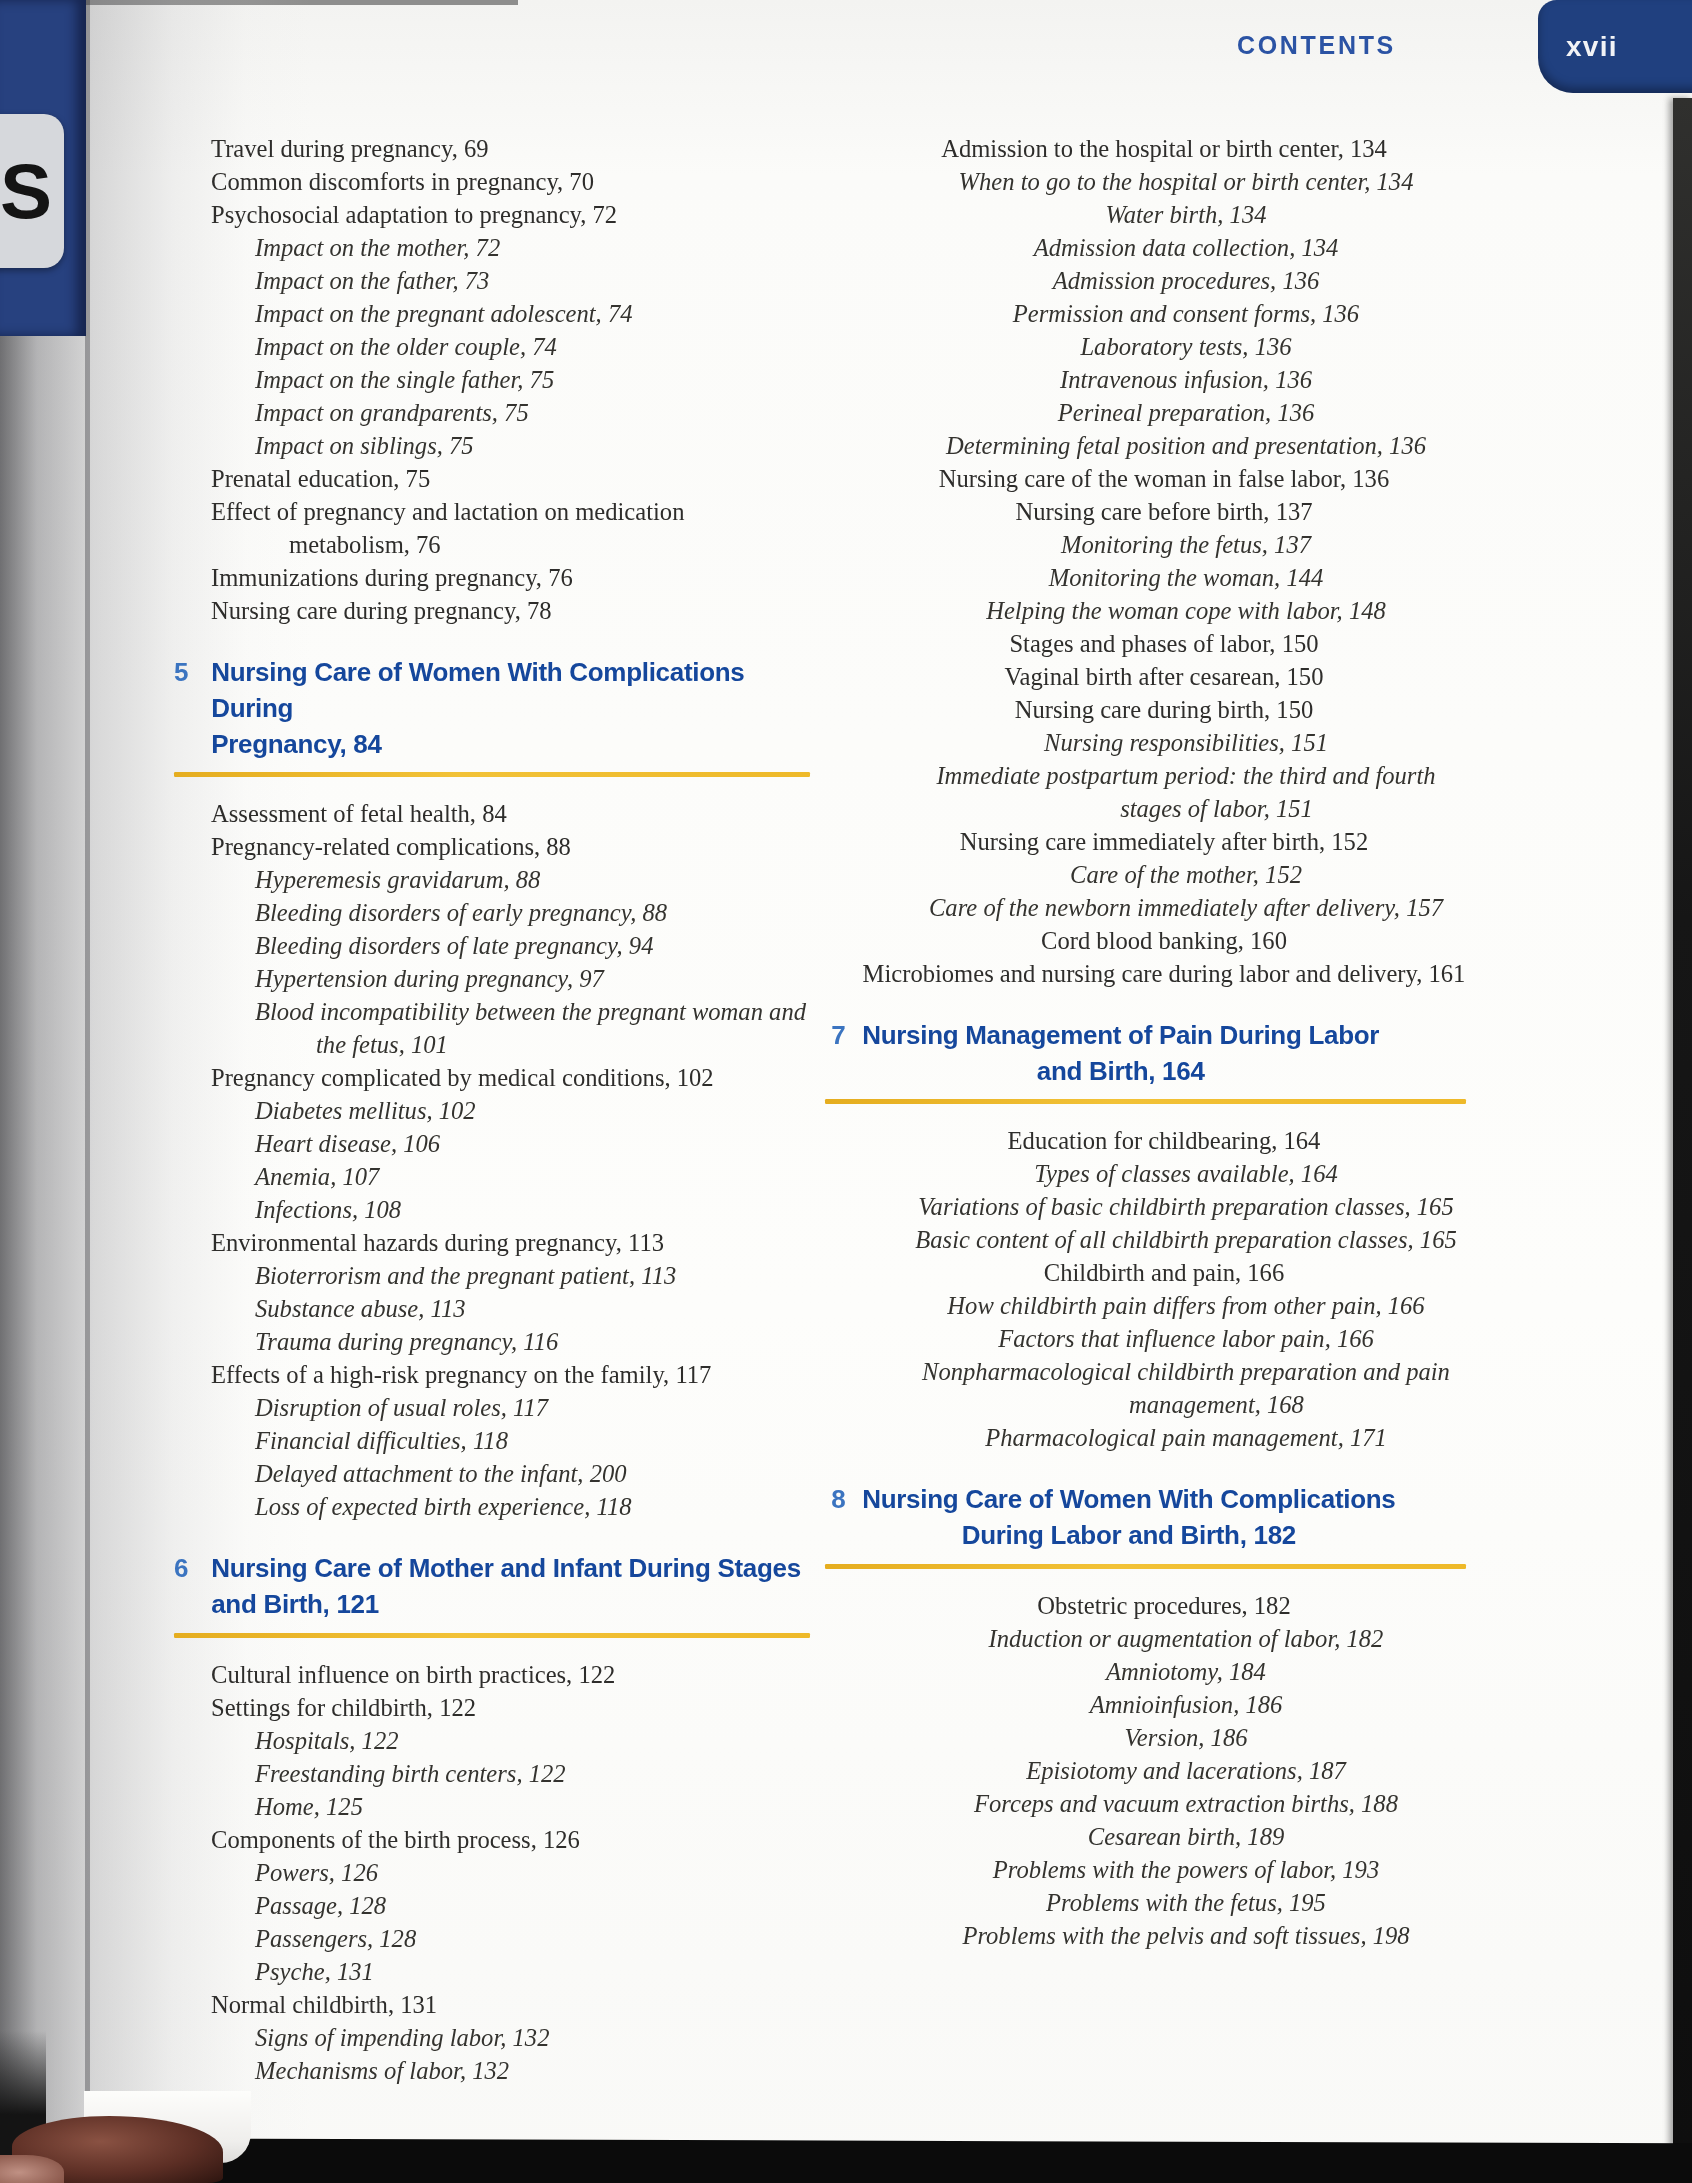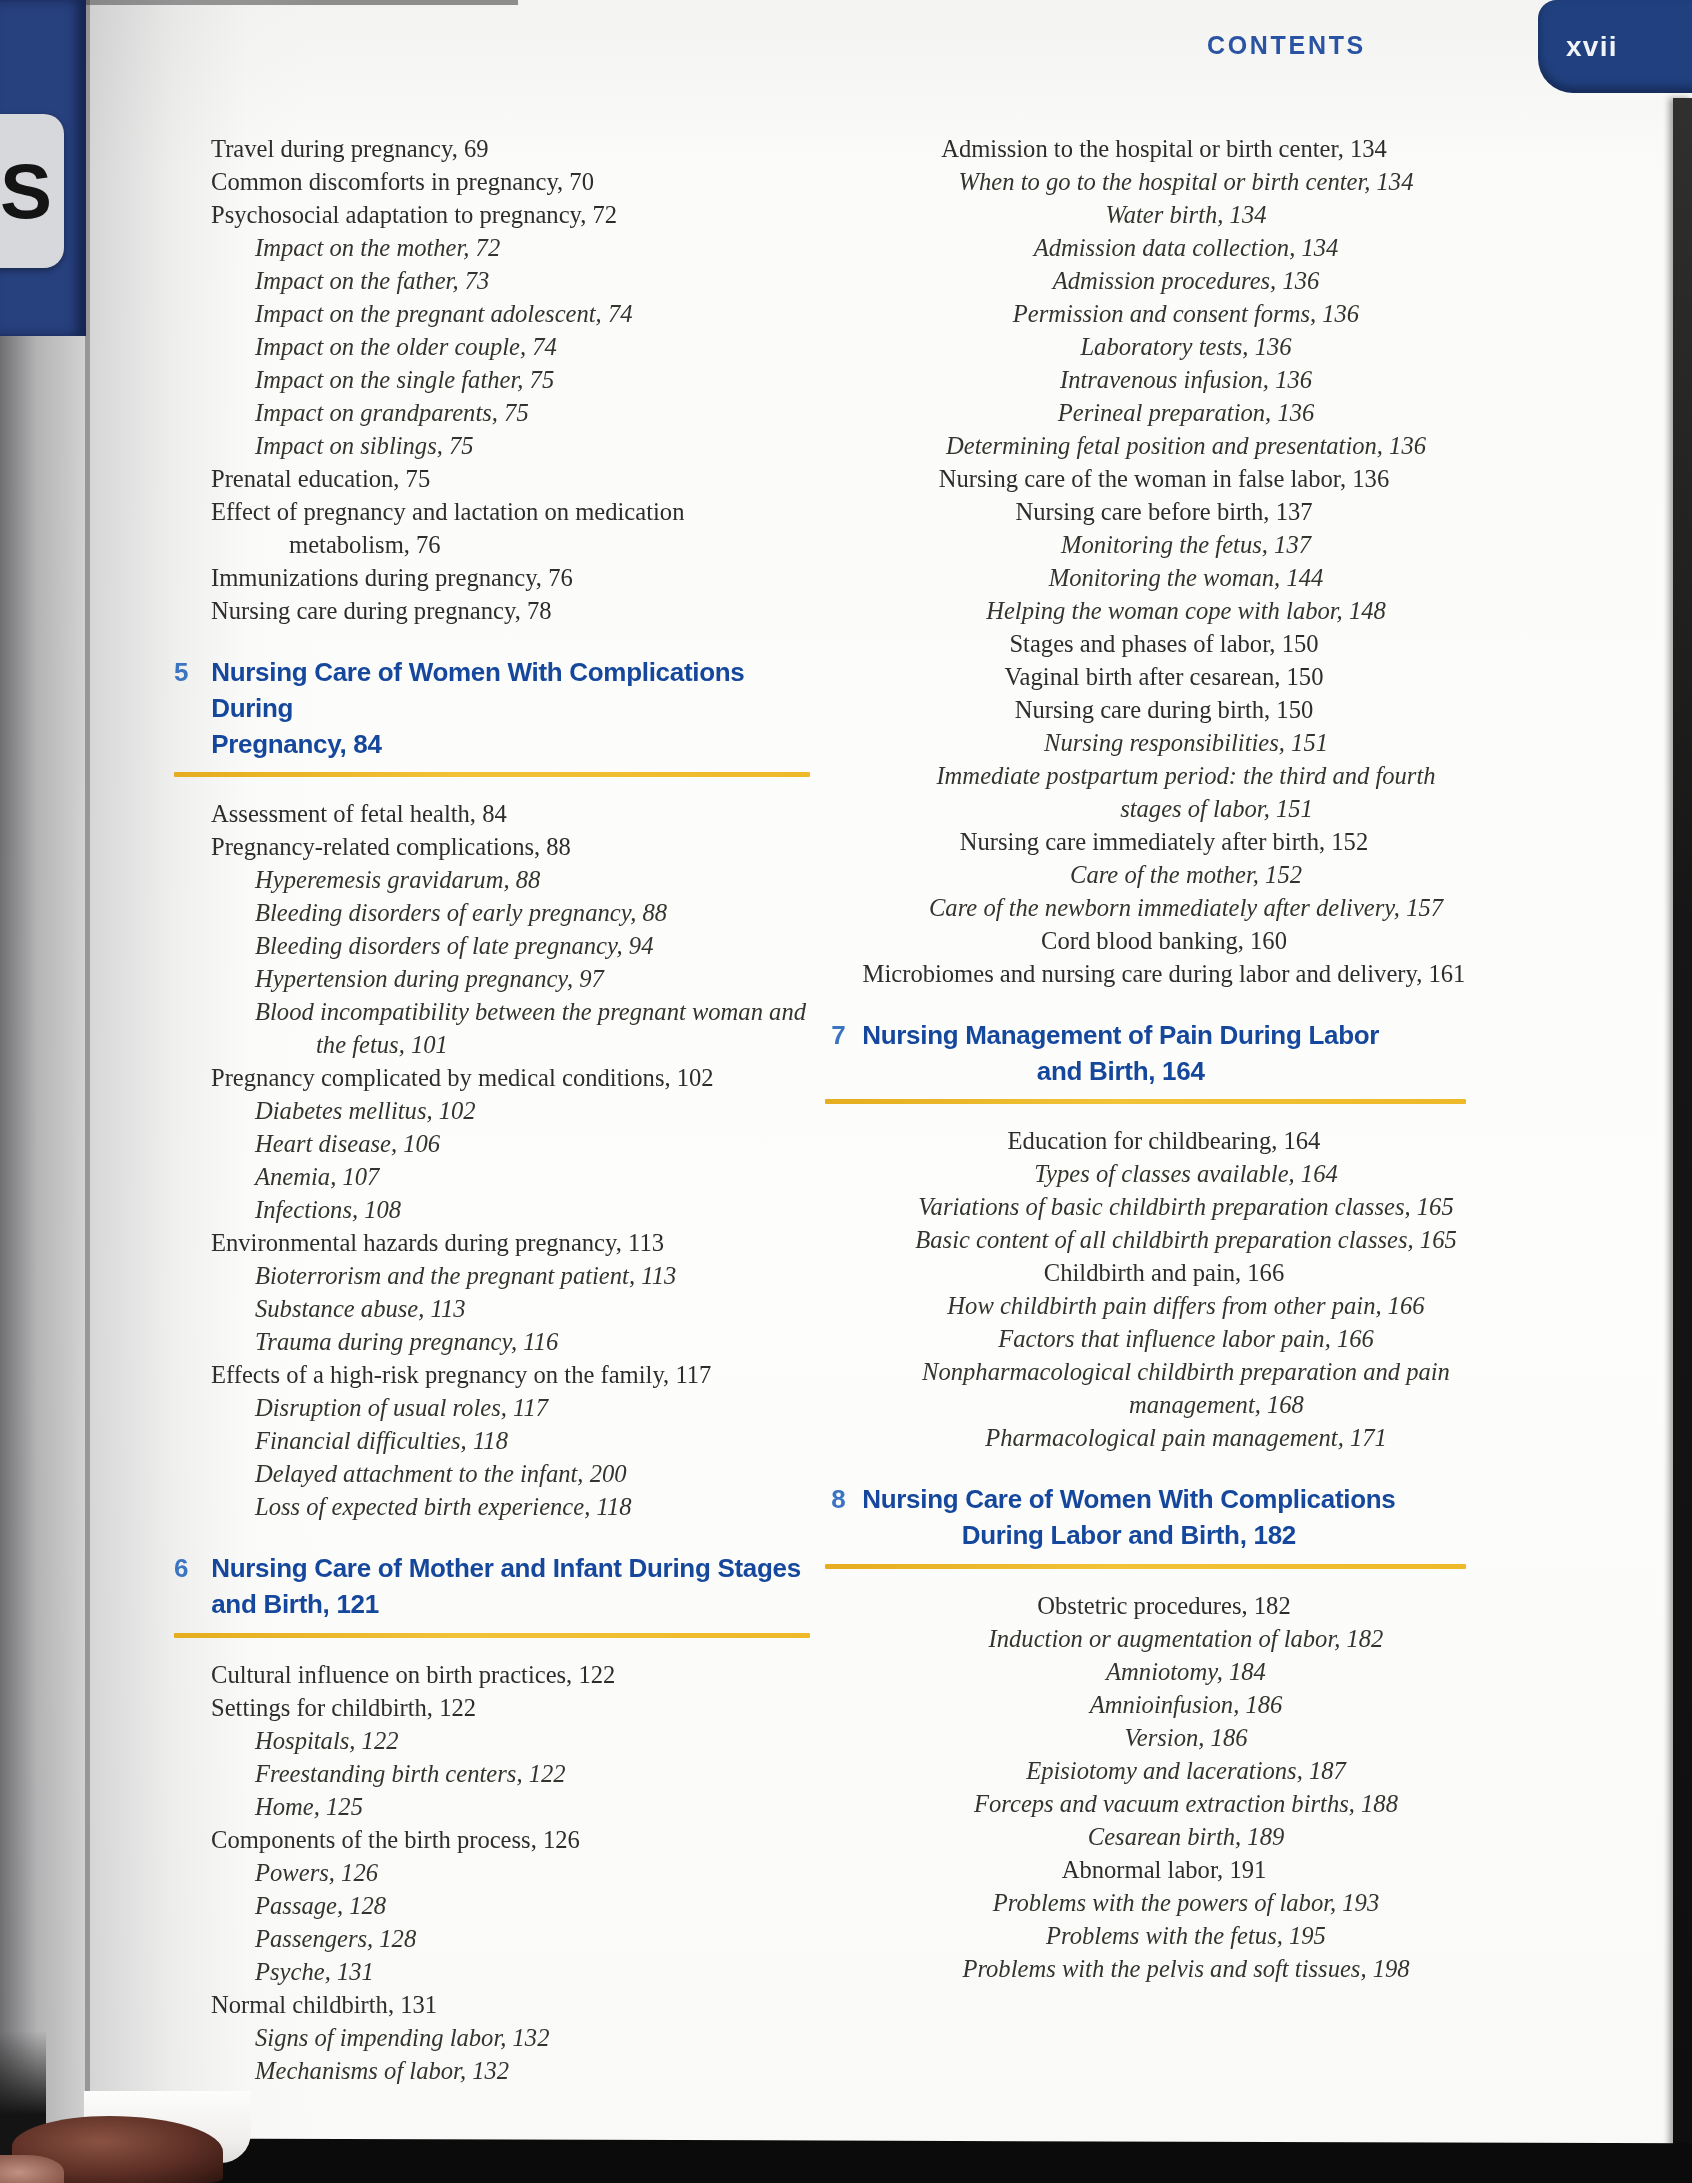--- a/index.html
+++ b/index.html
@@ -34,21 +34,21 @@
   .page-corner{position:absolute;left:84px;top:2091px;width:167px;height:72px;
     background:linear-gradient(180deg,#fdfdfb,#efeeec 70%,#dddcda);
     border-radius:0 0 30.5px 17.3px;}
   .finger{position:absolute;left:12px;top:2116px;width:211px;height:67px;
     background:radial-gradient(ellipse at 42% 38%, #8a5243 0%, #5d2f25 55%, #2c140f 100%);
     border-radius:46% 54% 8% 8%;}
   .finger-tip{position:absolute;left:0;top:2155px;width:64px;height:28.5px;
     background:radial-gradient(ellipse at 30% 60%, #c09184, #8a574a 80%);
     border-radius:0 60% 0 0;}
   
-  .contents-label{position:absolute;right:327px;top:33px;
+  .contents-label{position:absolute;right:297px;top:33px;
     font:600 25px/1 "Liberation Sans",sans-serif;color:#2b53a4;letter-spacing:2.7px;}
   .badge{position:absolute;left:1490px;top:0;width:203px;height:93px;background:#20407f;
     border-radius:18.6px 0 0 35px;display:flex;align-items:center;
     box-shadow:inset 0 -5.3px 9.3px rgba(0,0,10,.35);margin-left:48px;}
   .badge span{font:700 28px/1 "Liberation Sans",sans-serif;color:#f2f3f6;margin-left:28px;letter-spacing:1.3px;}
   
   .col{position:absolute;top:112px;margin-top:20px;}
   #col-left{left:174px;width:636px;}
   #col-right{left:825px;width:641px;text-align:center;}
   .entry{font:400 24.6px/33px "Liberation Serif",serif;color:#2e2d2b;}
@@ -197,21 +197,20 @@
       </div>
       <div class="rule"></div>
       <div class="entry main">Obstetric procedures, 182</div>
       <div class="entry sub">Induction or augmentation of labor, 182</div>
       <div class="entry sub">Amniotomy, 184</div>
       <div class="entry sub">Amnioinfusion, 186</div>
       <div class="entry sub">Version, 186</div>
       <div class="entry sub">Episiotomy and lacerations, 187</div>
       <div class="entry sub">Forceps and vacuum extraction births, 188</div>
       <div class="entry sub">Cesarean birth, 189</div>
-      <div class="entry main">Abnormal labor, 191</div>
       <div class="entry sub">Problems with the powers of labor, 193</div>
       <div class="entry sub">Problems with the fetus, 195</div>
       <div class="entry sub">Problems with the pelvis and soft tissues, 198</div>
     </div>
 
   <div class="right-edge"></div>
   <div class="bottom-band-slope"></div>
   <div class="bottom-band"></div>
   <div class="page-corner"></div>
   <div class="left-bottom-dark"></div>

